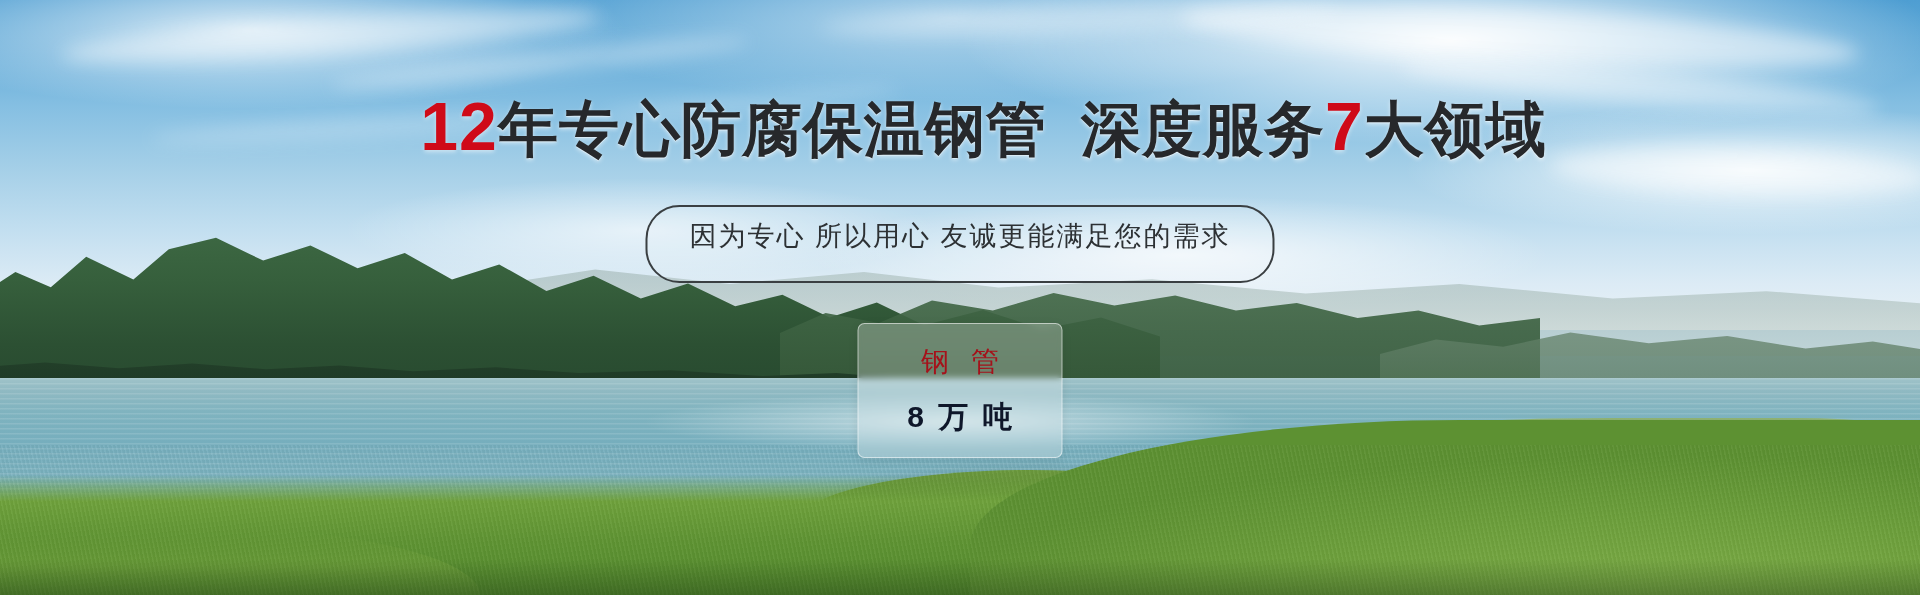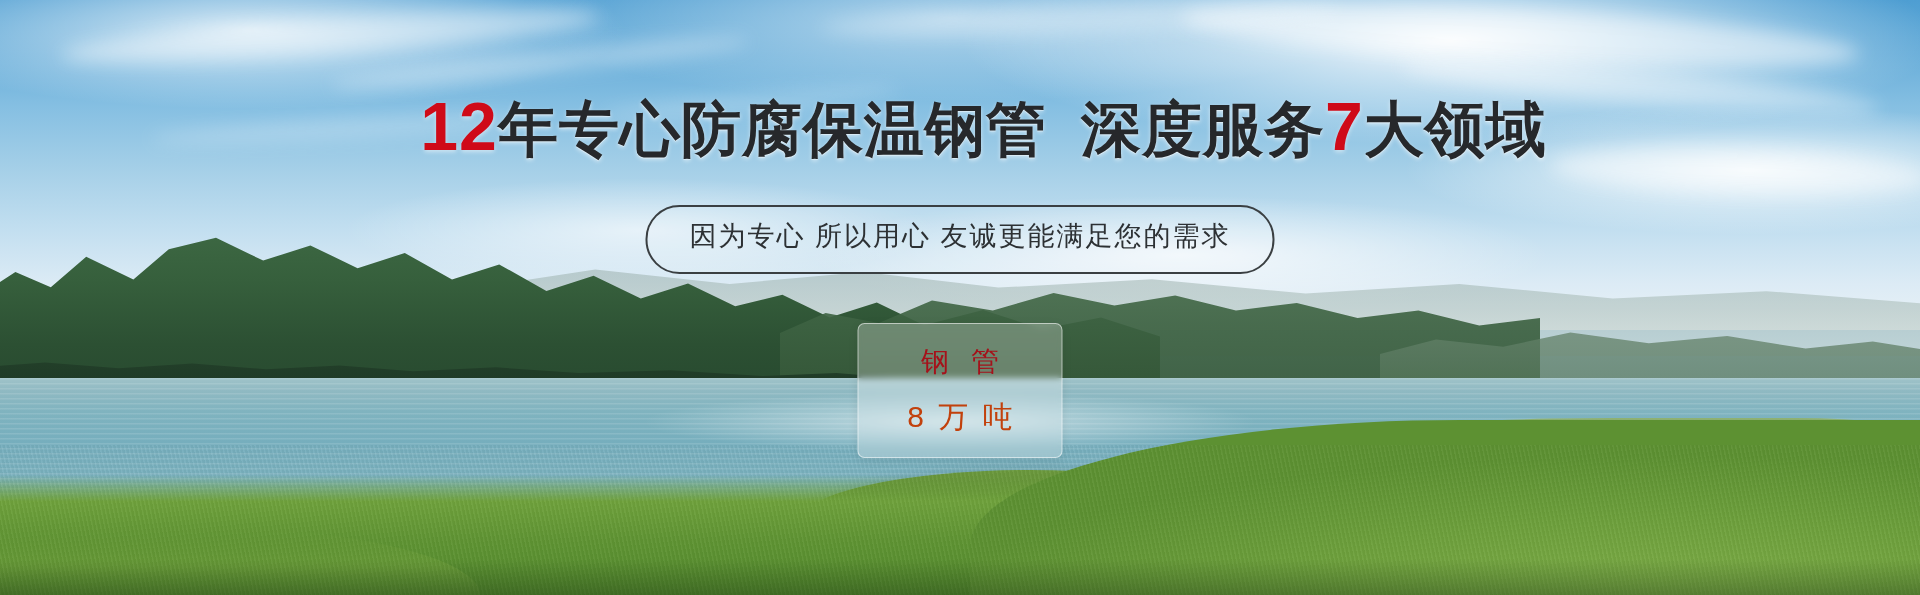--- a/index.html
+++ b/index.html
@@ -184,21 +184,21 @@
     padding-left:47px;
   }
   .headline .num {
     color:#cf0a18; font-size:68px; font-weight:bold;
     text-shadow:0 2px 4px rgba(255,255,255,.5);
   }
   .headline .gap { display:inline-block; width:34px; }
 
   .subtitle-pill {
     position:absolute; left:50%; top:205px; transform:translateX(-50%);
-    padding:11px 42px 18px;
+    padding:11px 42px 27px;
     border:2px solid #3a3f42;
     border-radius:34px;
     font-size:27px; letter-spacing:2px; white-space:nowrap;
     color:#2d3134;
     background:rgba(255,255,255,.06);
   }
 
   .cards {
     position:absolute; left:50%; top:323px; transform:translateX(-50%);
     display:flex; gap:24px;
@@ -211,22 +211,22 @@
     backdrop-filter:blur(3px);
     display:flex; flex-direction:column;
     align-items:center; justify-content:center;
     box-shadow:0 2px 10px rgba(0,0,0,.08);
   }
   .card-title {
     font-size:28px; letter-spacing:7px; color:#a5111a;
     text-indent:7px; margin-bottom:16px; font-weight:500;
   }
   .card-value {
-    font-size:30px; letter-spacing:3px; color:#c2410c;
-    text-indent:3px; font-weight:400;
+    font-size:30px; letter-spacing:3px; color:#0f172a;
+    text-indent:3px; font-weight:700;
   }
   .card-value sup { font-size:17px; vertical-align:super; letter-spacing:0; }
 </style>
 </head>
 <body>
 
 <div id="banner">
 
   <div class="scene">
     <div class="sky"></div>

